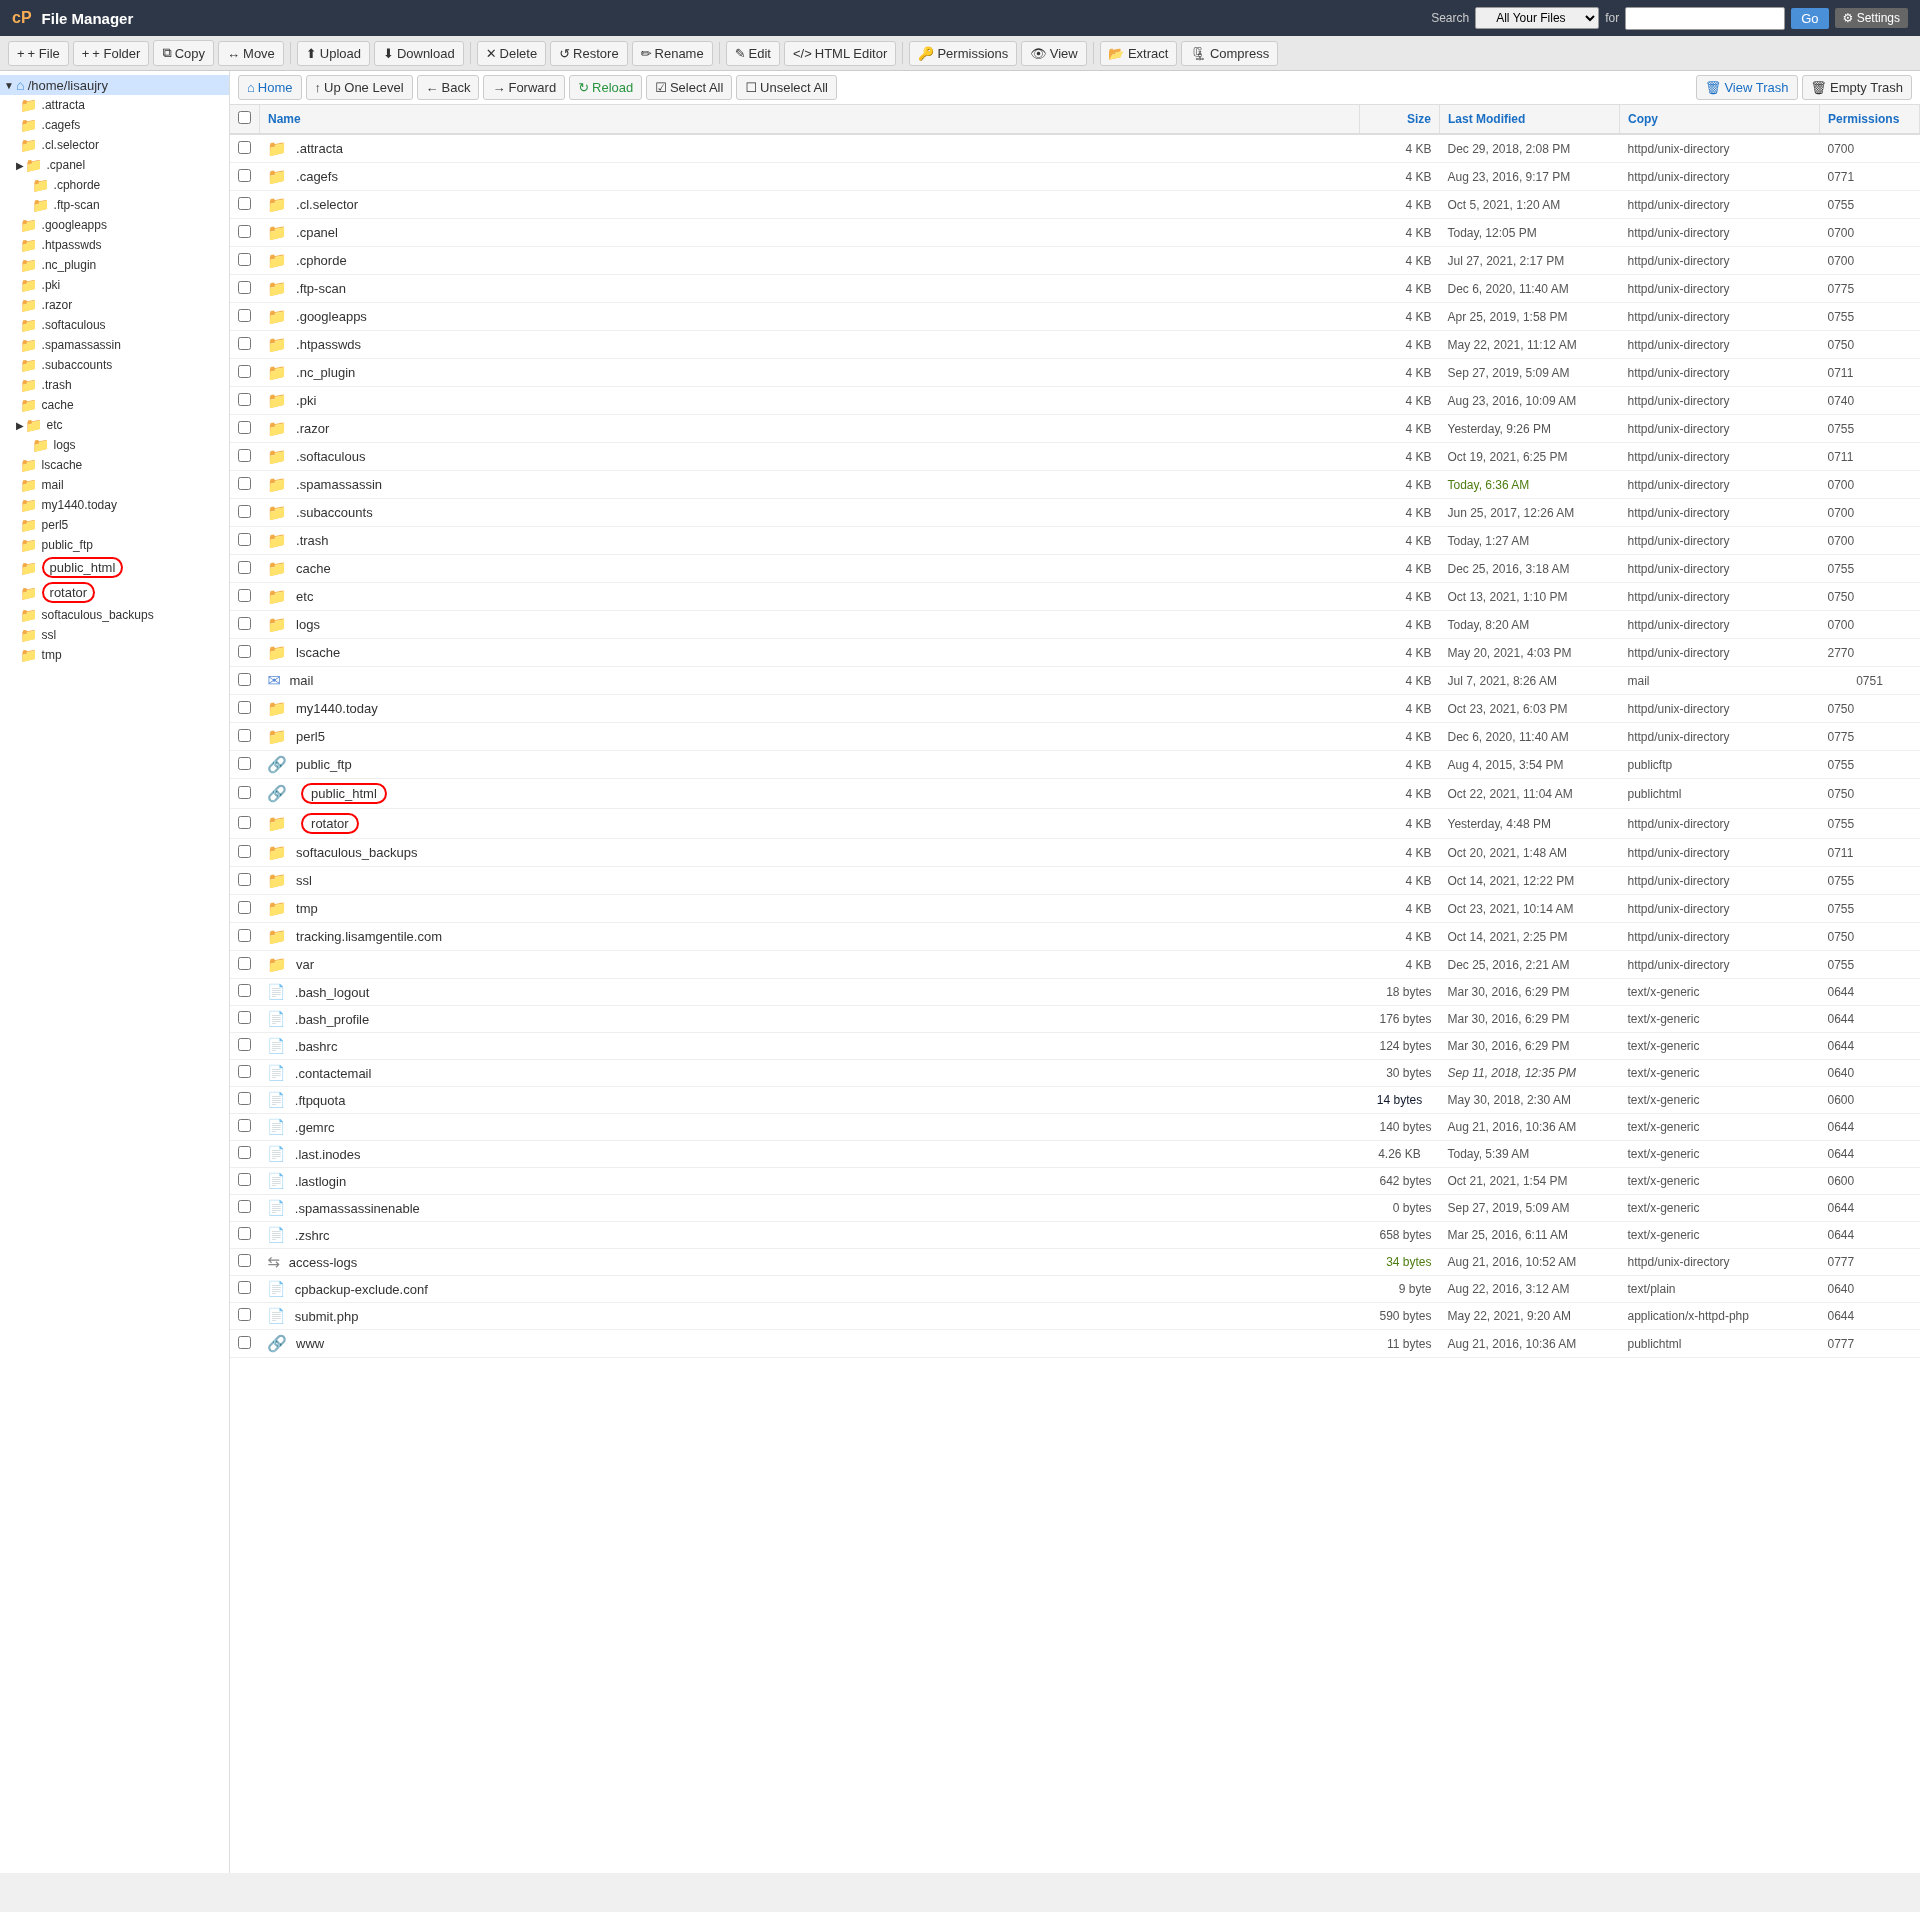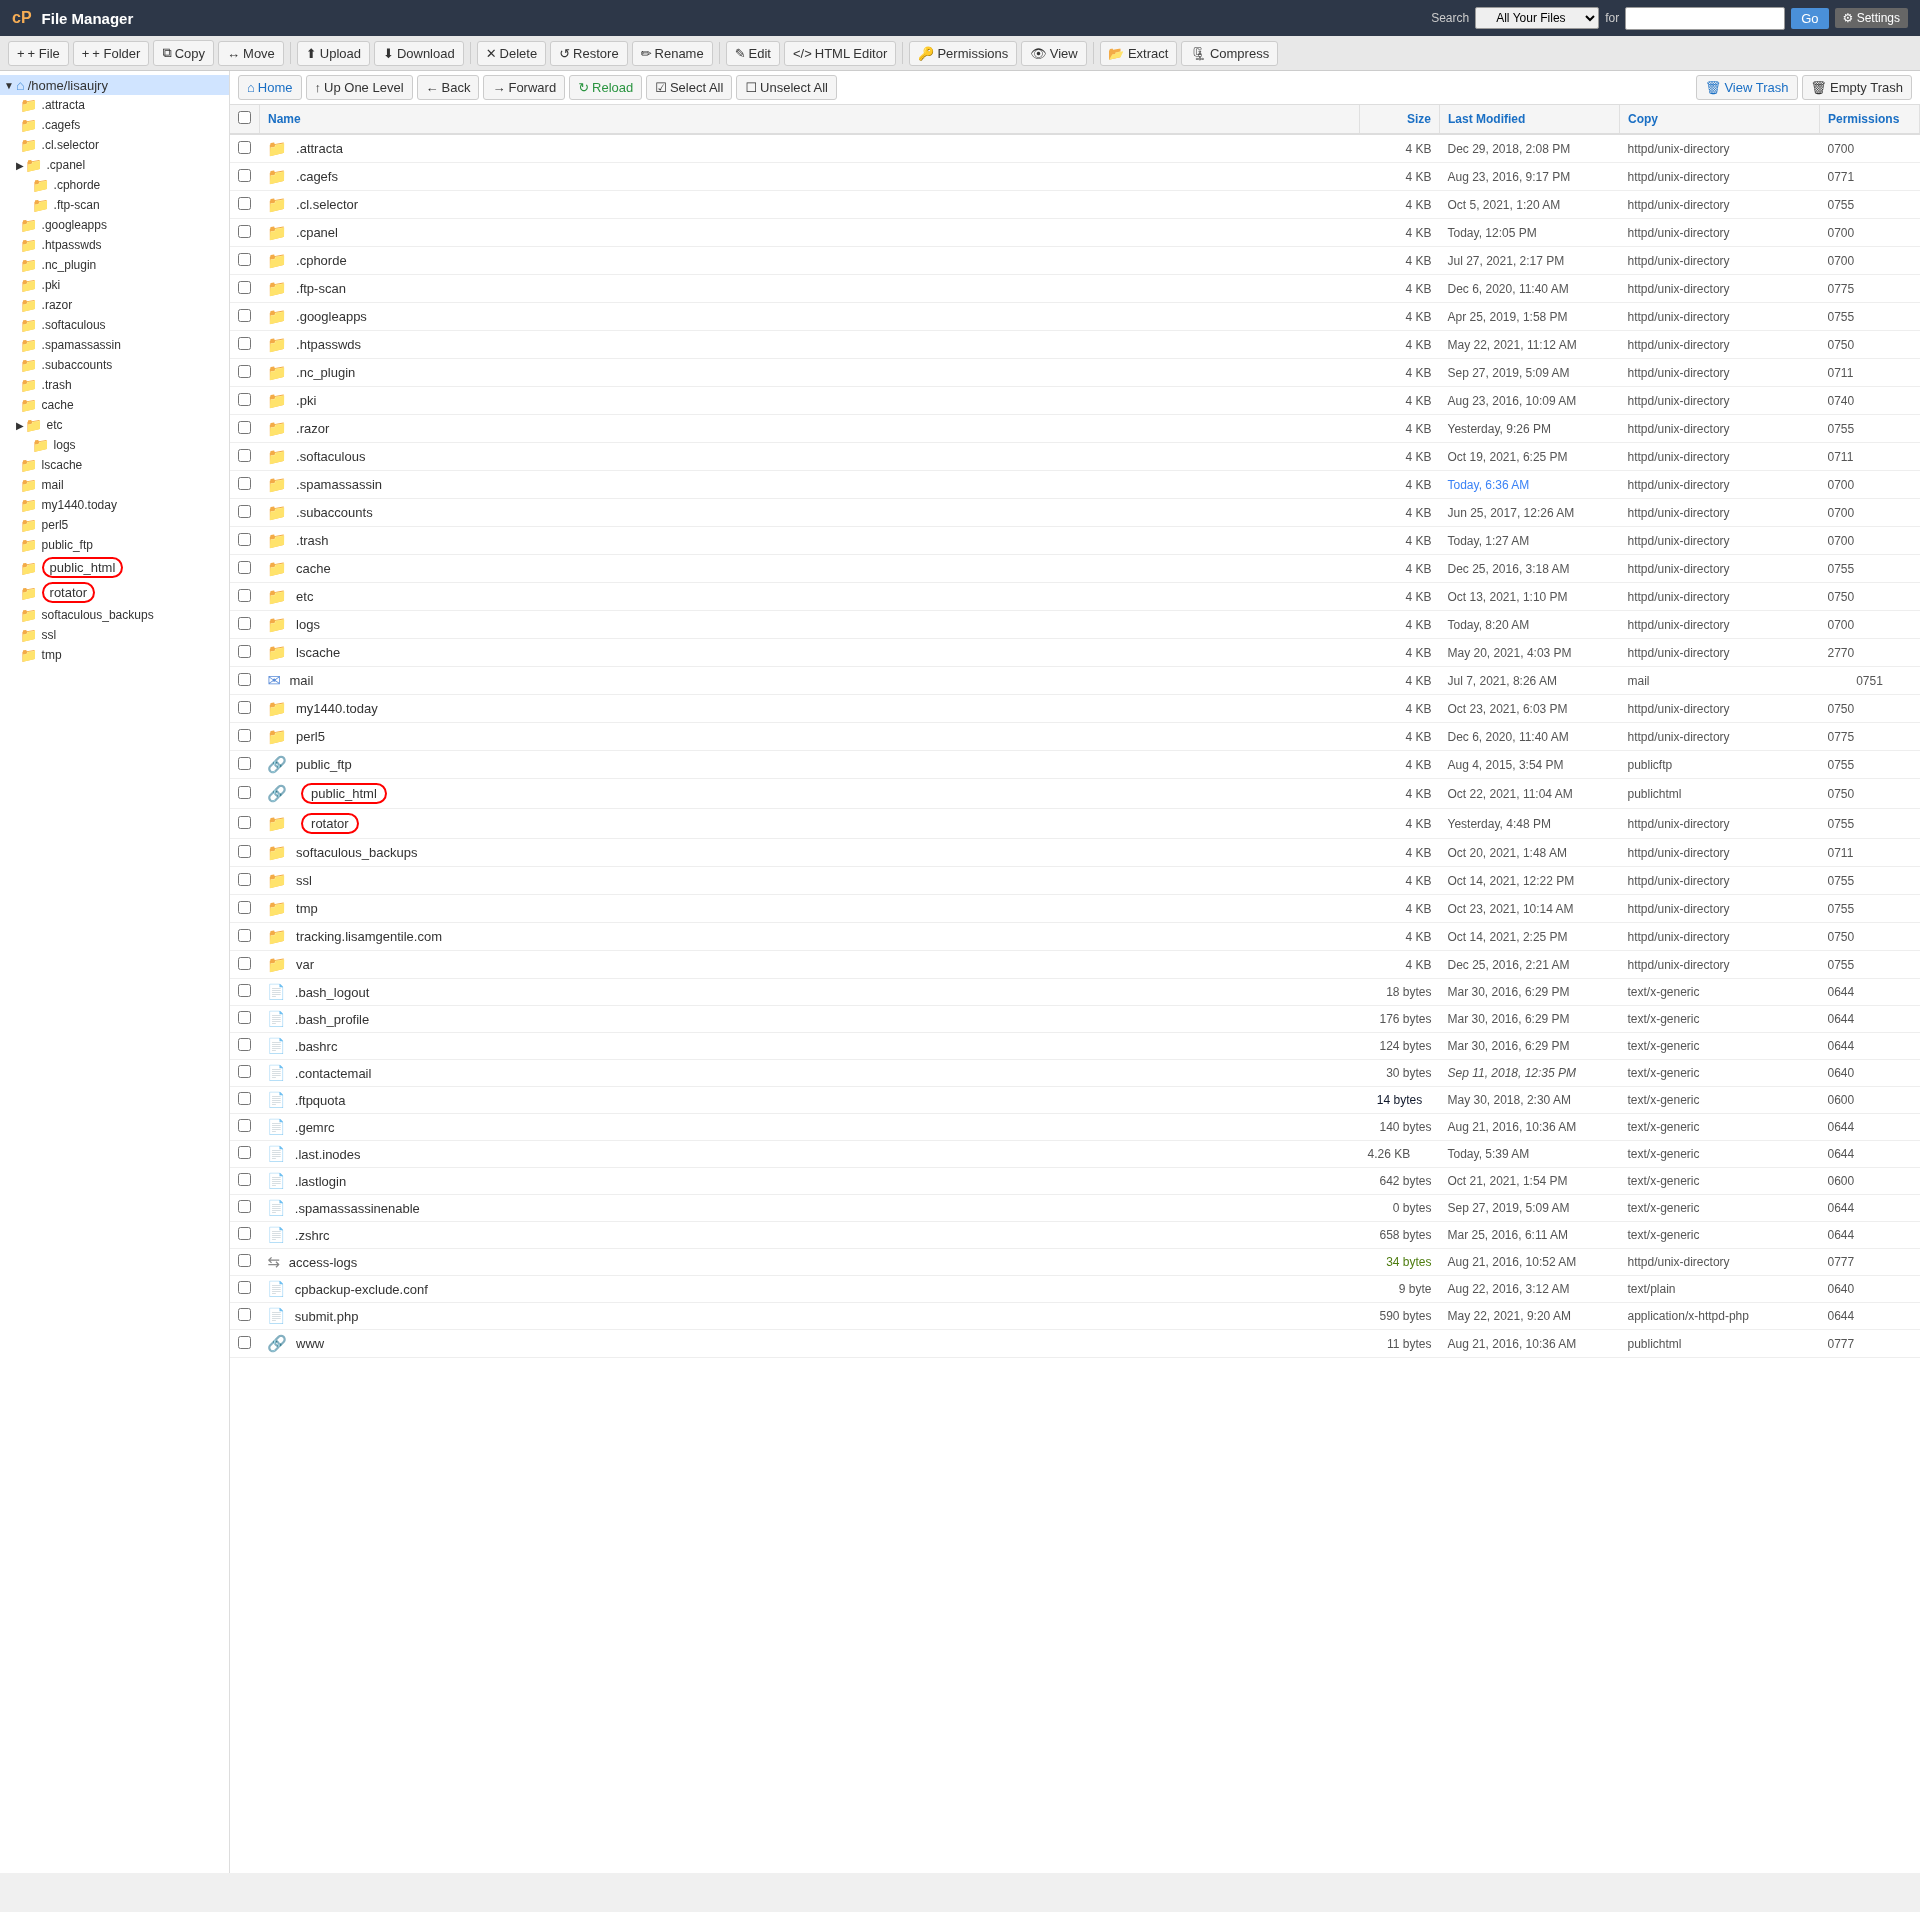--- a/index.html
+++ b/index.html
@@ -494,21 +494,21 @@
     <td class="date-col" style="color:#555;white-space:nowrap;">Oct 19, 2021, 6:25 PM</td>
     <td class="type-col" style="color:#555;">httpd/unix-directory</td>
     <td class="perm-col" style="color:#555;">0711</td>
   </tr>
           <tr>
     <td style="text-align:center;"><input type="checkbox" style=""></td>
     <td>
       <div class="name-inner"><span style="color:#f5a623;font-size:16px;">📁</span>&nbsp;.spamassassin</div>
     </td>
     <td class="size-col" style="text-align:right;color:#555;">4 KB</td>
-    <td class="date-col" style="color:#3b82f6;white-space:nowrap;">Today, 6:36 AM</td>
+    <td class="date-col" style="color:#4d7c0f;white-space:nowrap;">Today, 6:36 AM</td>
     <td class="type-col" style="color:#555;">httpd/unix-directory</td>
     <td class="perm-col" style="color:#555;">0700</td>
   </tr>
           <tr>
     <td style="text-align:center;"><input type="checkbox" style=""></td>
     <td>
       <div class="name-inner"><span style="color:#f5a623;font-size:16px;">📁</span>&nbsp;.subaccounts</div>
     </td>
     <td class="size-col" style="text-align:right;color:#555;">4 KB</td>
     <td class="date-col" style="color:#555;white-space:nowrap;">Jun 25, 2017, 12:26 AM</td>
@@ -733,21 +733,21 @@
     <td class="size-col" style="text-align:right;color:#555;">140 bytes</td>
     <td class="date-col" style="color:#555;white-space:nowrap;">Aug 21, 2016, 10:36 AM</td>
     <td class="type-col" style="color:#555;">text/x-generic</td>
     <td class="perm-col" style="color:#555;">0644</td>
   </tr>
           <tr>
     <td style="text-align:center;"><input type="checkbox" style=""></td>
     <td>
       <div class="name-inner"><span style="color:#5b8dd9;font-size:15px;">📄</span>&nbsp;.last.inodes</div>
     </td>
-    <td class="size-col" style="text-align:left;color:#555;margin-top:24px;">4.26 KB</td>
+    <td class="size-col" style="text-align:center;color:#555;margin-top:24px;">4.26 KB</td>
     <td class="date-col" style="color:#555;white-space:nowrap;">Today, 5:39 AM</td>
     <td class="type-col" style="color:#555;">text/x-generic</td>
     <td class="perm-col" style="color:#555;">0644</td>
   </tr>
           <tr>
     <td style="text-align:center;"><input type="checkbox" style=""></td>
     <td>
       <div class="name-inner"><span style="color:#5b8dd9;font-size:15px;">📄</span>&nbsp;.lastlogin</div>
     </td>
     <td class="size-col" style="text-align:right;color:#555;">642 bytes</td>

